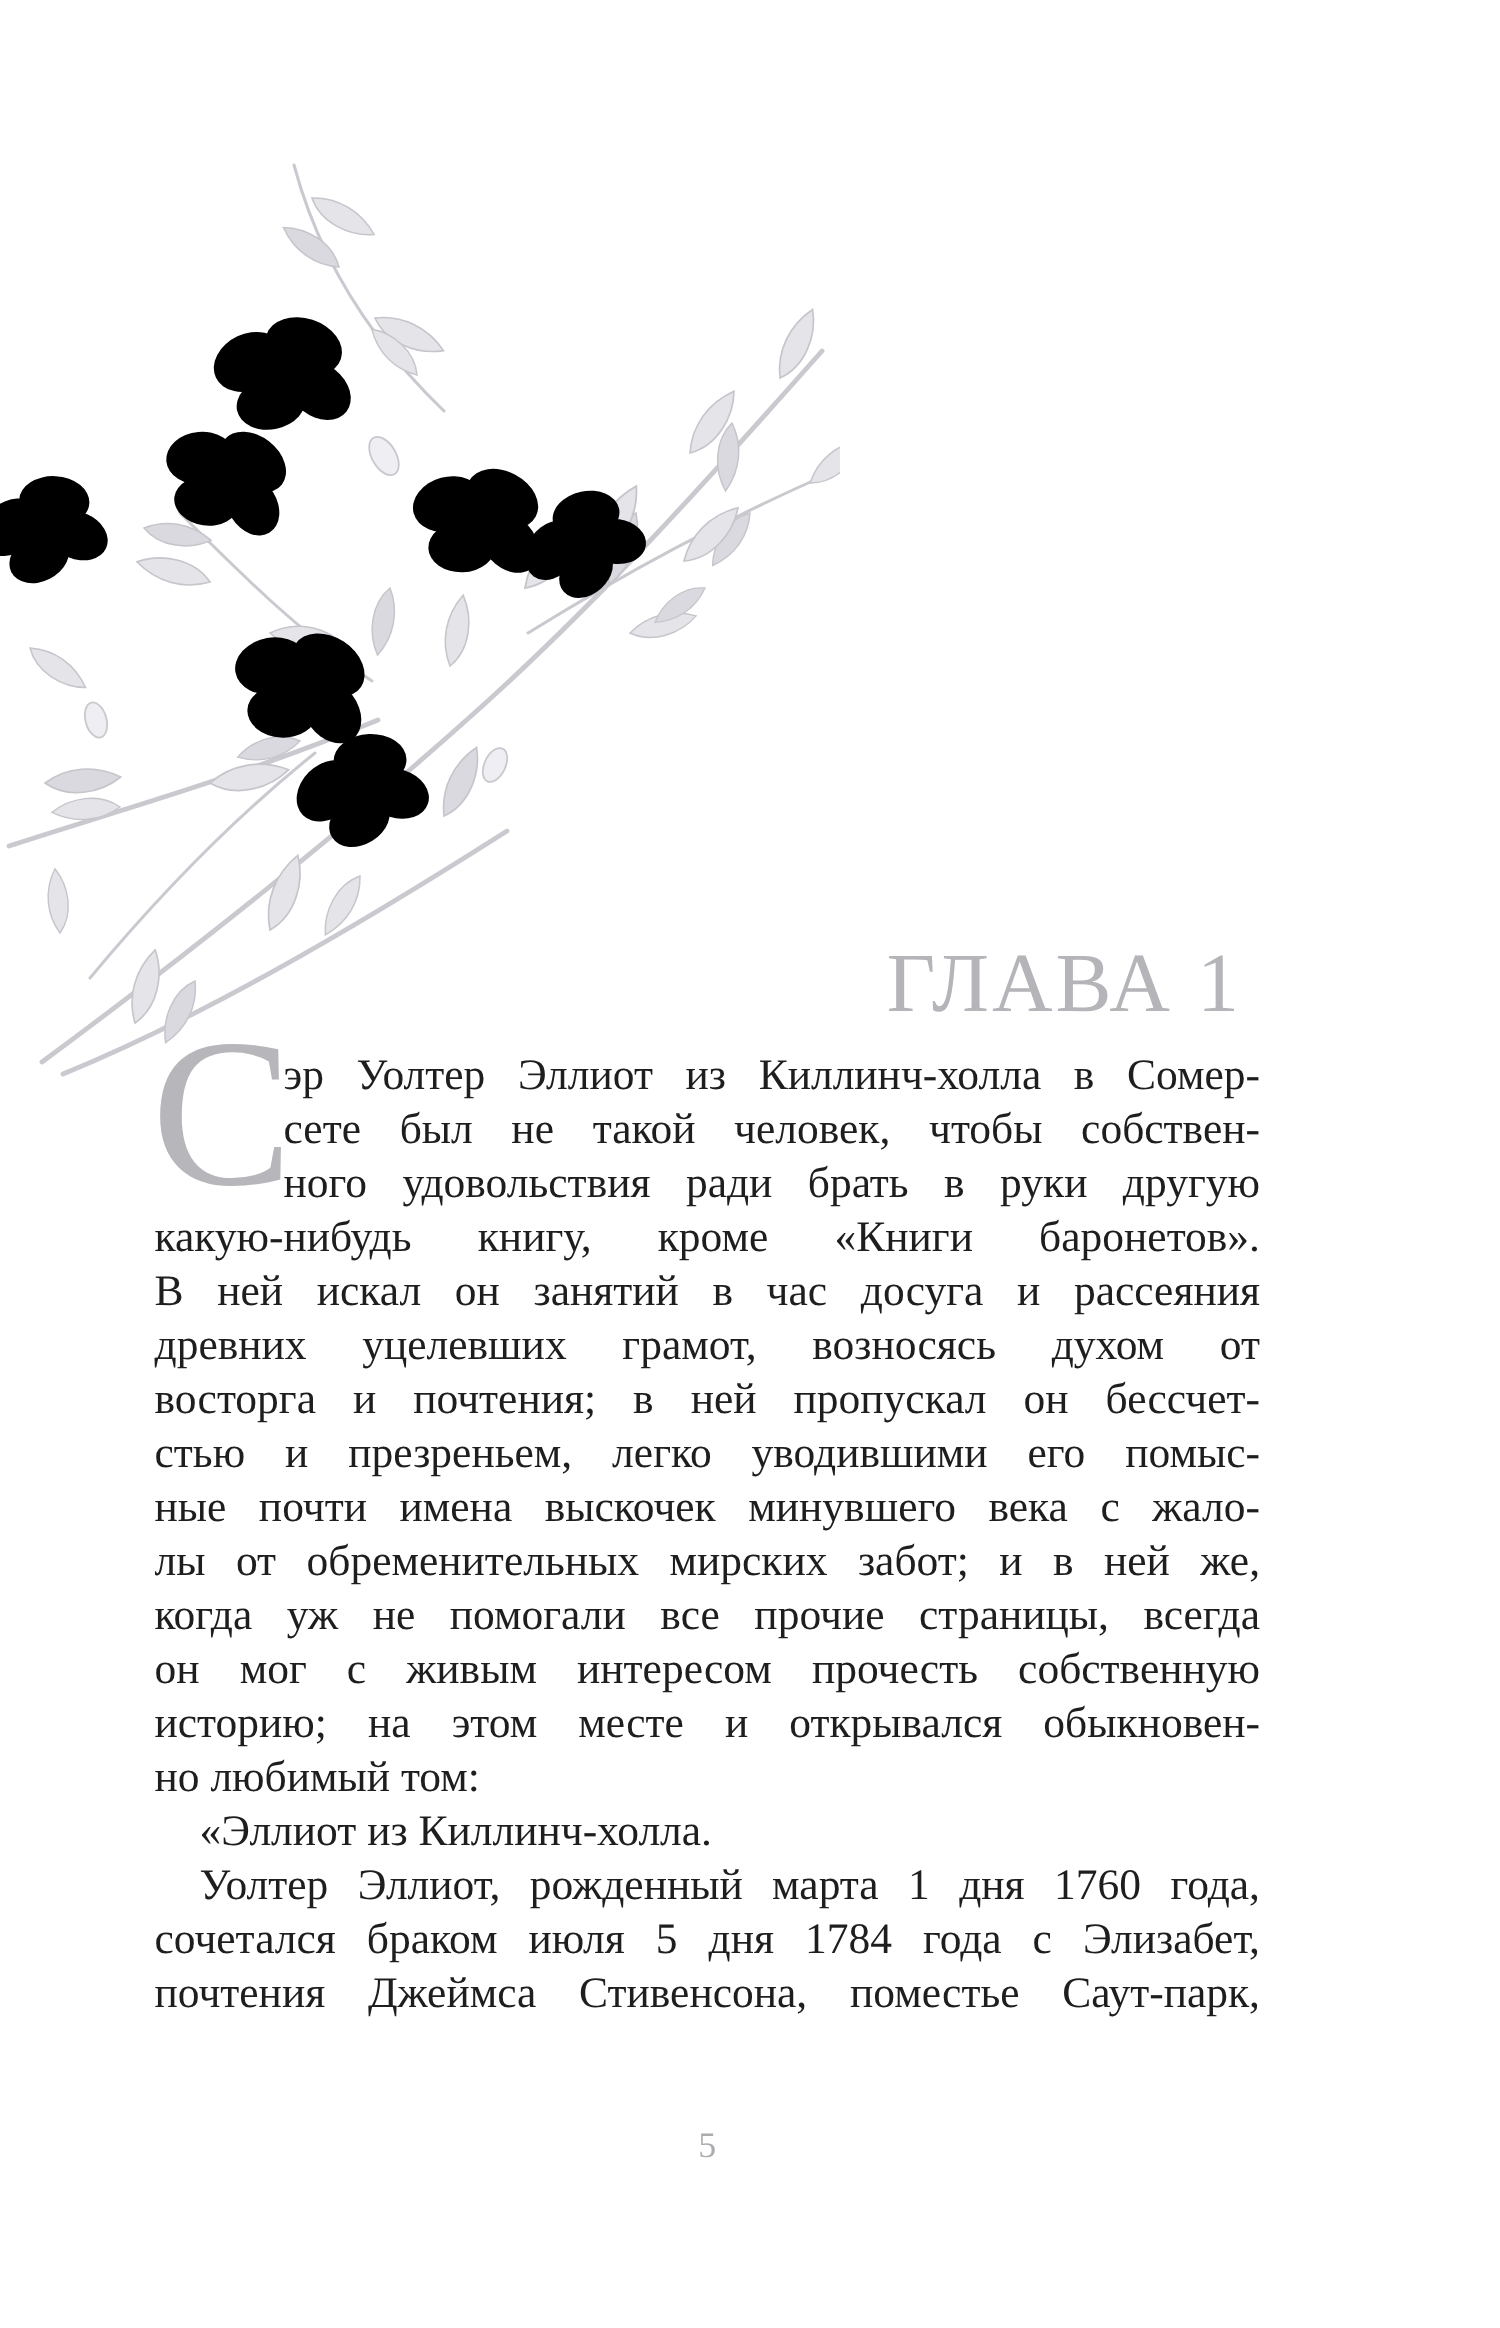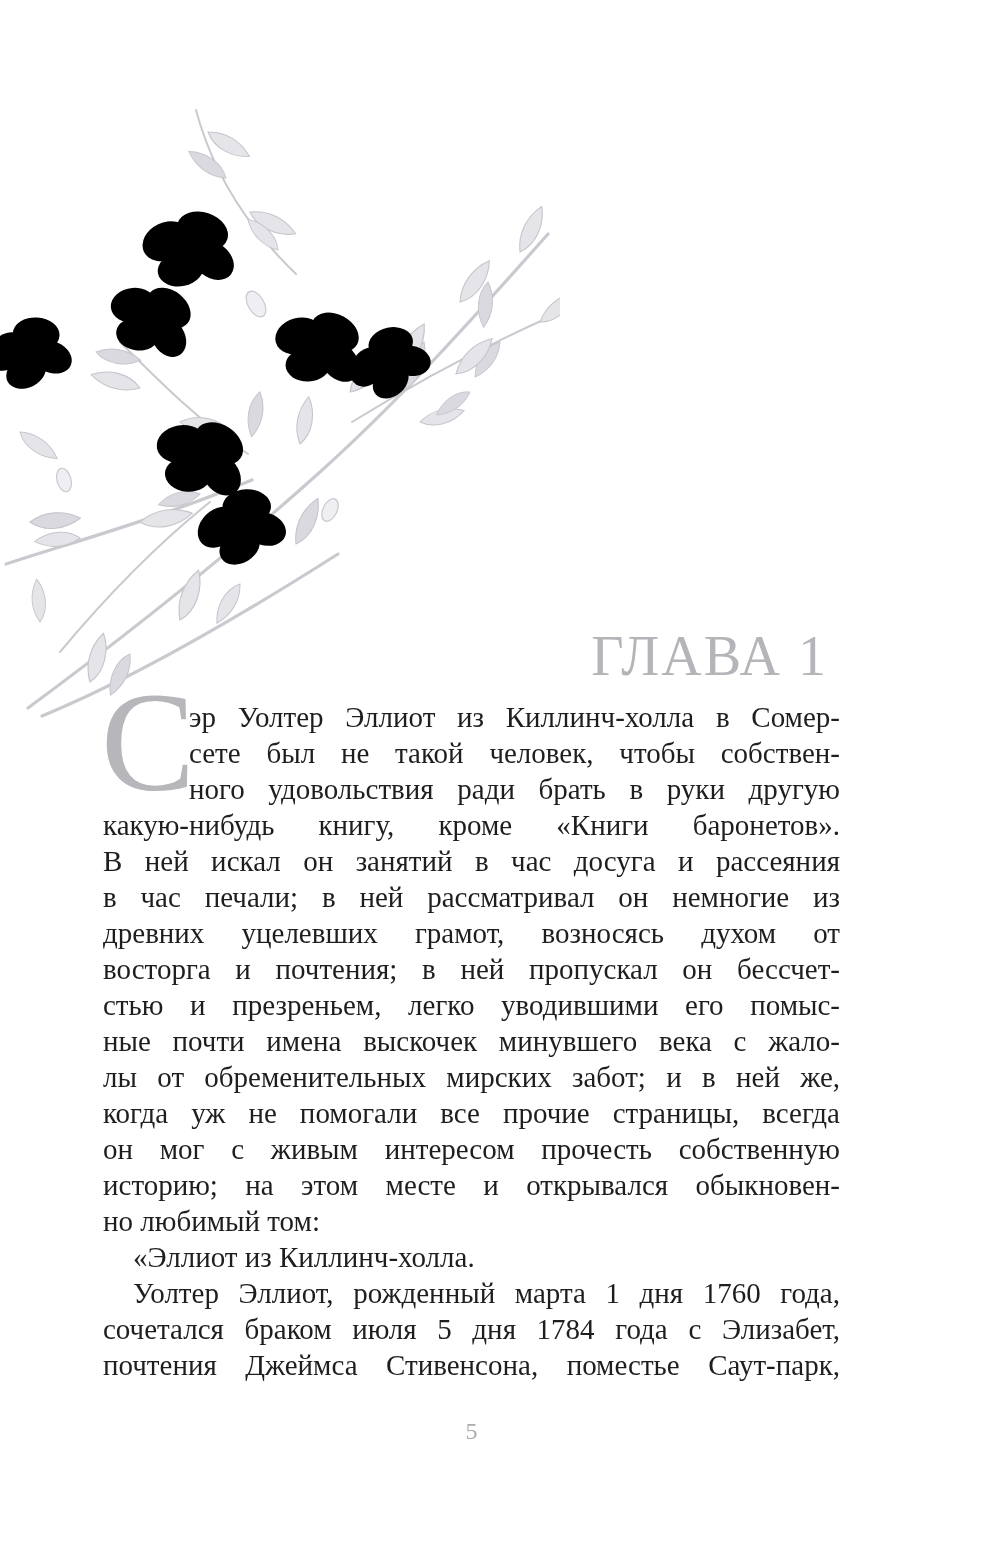--- a/index.html
+++ b/index.html
@@ -150,21 +150,20 @@
 
       <div class="drop-lines">
           <div class="line">эр Уолтер Эллиот из Киллинч-холла в Сомер-</div>
           <div class="line">сете был не такой человек, чтобы собствен-</div>
           <div class="line">ного удовольствия ради брать в руки другую</div>
         </div>
 
       <div class="full-lines">
           <div class="line">какую-нибудь книгу, кроме «Книги баронетов».</div>
           <div class="line">В ней искал он занятий в час досуга и рассеяния</div>
-          <div class="line">в час печали; в ней рассматривал он немногие из</div>
           <div class="line">древних уцелевших грамот, возносясь духом от</div>
           <div class="line">восторга и почтения; в ней пропускал он бессчет-</div>
           <div class="line">стью и презреньем, легко уводившими его помыс-</div>
           <div class="line">ные почти имена выскочек минувшего века с жало-</div>
           <div class="line">лы от обременительных мирских забот; и в ней же,</div>
           <div class="line">когда уж не помогали все прочие страницы, всегда</div>
           <div class="line">он мог с живым интересом прочесть собственную</div>
           <div class="line">историю; на этом месте и открывался обыкновен-</div>
         </div>
 

